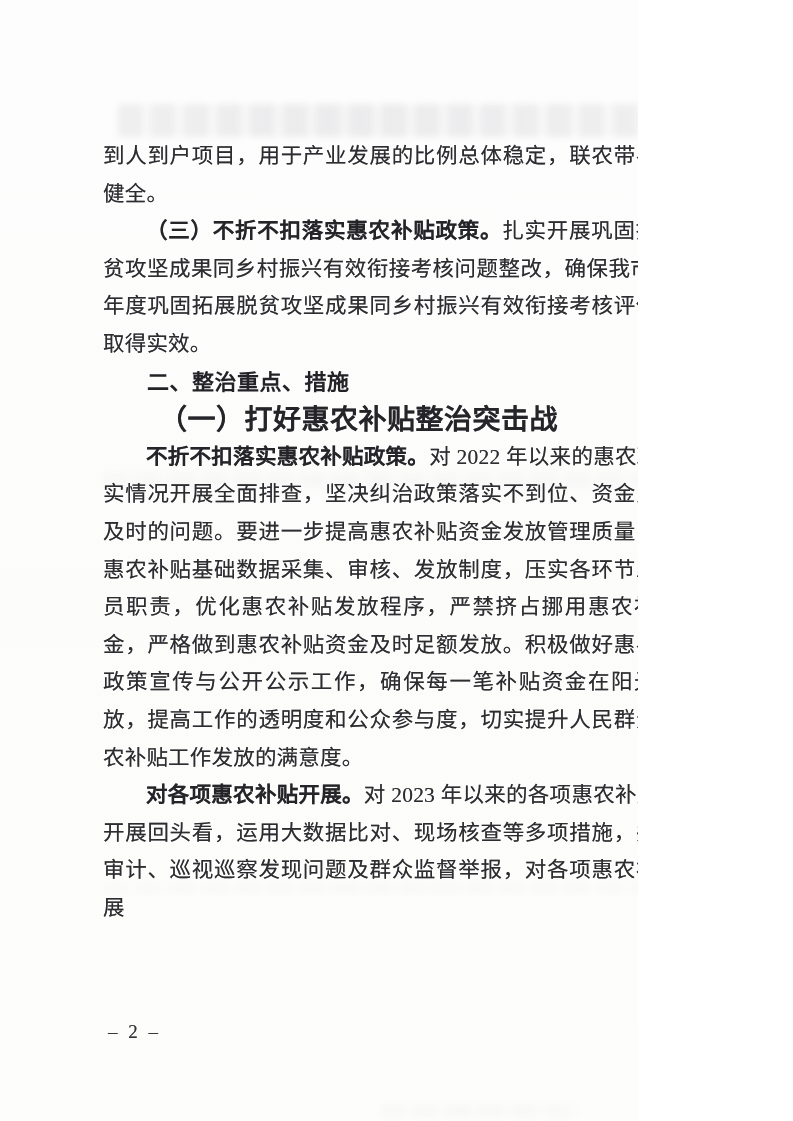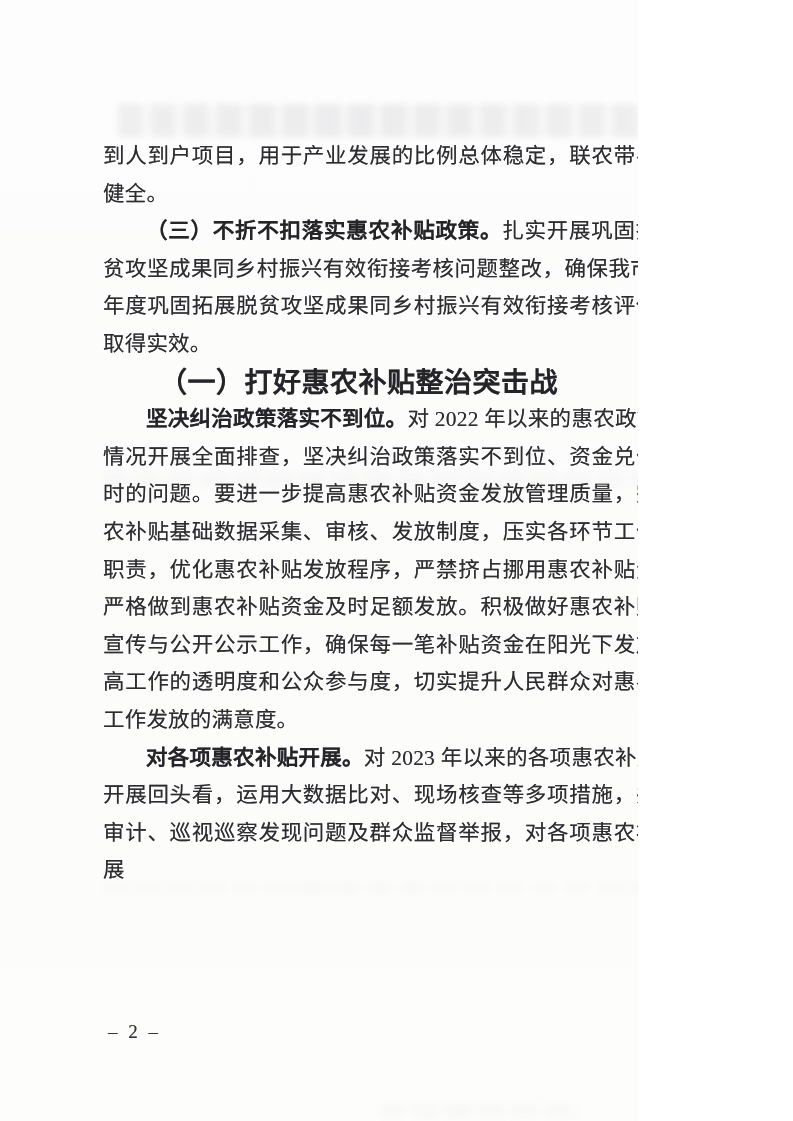--- a/index.html
+++ b/index.html
@@ -91,25 +91,26 @@
   <div class="ghost-band ghost-mid-1"></div>
   <div class="ghost-band ghost-mid-2"></div>
   <div class="ghost-band ghost-bottom"></div>
 
   <main class="content">
 
     <p class="para">到人到户项目，用于产业发展的比例总体稳定，联农带农机制健全。</p>
 
     <p class="para indent"><span class="lead-bold">（三）不折不扣落实惠农补贴政策。</span><span>扎实开展巩固拓展脱贫攻坚成果同乡村振兴有效衔接考核问题整改，确保我市 2028 年度巩固拓展脱贫攻坚成果同乡村振兴有效衔接考核评估工作取得实效。</span></p>
 
+    <h2 class="heading-hei indent">二、整治重点、措施</h2>
 
 
     <h3 class="heading-kai indent">（一）打好惠农补贴整治突击战</h3>
 
-    <p class="para indent"><span class="lead-bold">坚决纠治政策落实不到位。</span><span>对 2022 年以来的惠农政策落实情况开展全面排查，坚决纠治政策落实不到位、资金兑付不及时的问题。要进一步提高惠农补贴资金发放管理质量，完善惠农补贴基础数据采集、审核、发放制度，压实各环节工作人员职责，优化惠农补贴发放程序，严禁挤占挪用惠农补贴资金，严格做到惠农补贴资金及时足额发放。积极做好惠农补贴政策宣传与公开公示工作，确保每一笔补贴资金在阳光下发放，提高工作的透明度和公众参与度，切实提升人民群众对惠农补贴工作发放的满意度。</span></p>
+    <p class="para indent"><span class="lead-bold">不折不扣落实惠农补贴政策。</span><span>对 2022 年以来的惠农政策落实情况开展全面排查，坚决纠治政策落实不到位、资金兑付不及时的问题。要进一步提高惠农补贴资金发放管理质量，完善惠农补贴基础数据采集、审核、发放制度，压实各环节工作人员职责，优化惠农补贴发放程序，严禁挤占挪用惠农补贴资金，严格做到惠农补贴资金及时足额发放。积极做好惠农补贴政策宣传与公开公示工作，确保每一笔补贴资金在阳光下发放，提高工作的透明度和公众参与度，切实提升人民群众对惠农补贴工作发放的满意度。</span></p>
 
     <p class="para indent"><span class="lead-bold">对各项惠农补贴开展。</span><span>对 2023 年以来的各项惠农补贴资金开展回头看，运用大数据比对、现场核查等多项措施，并结合审计、巡视巡察发现问题及群众监督举报，对各项惠农补贴开展</span></p>
 
   </main>
 
   <footer class="page-number">– 2 –</footer>
 
 </div>
 
 </body></html>

